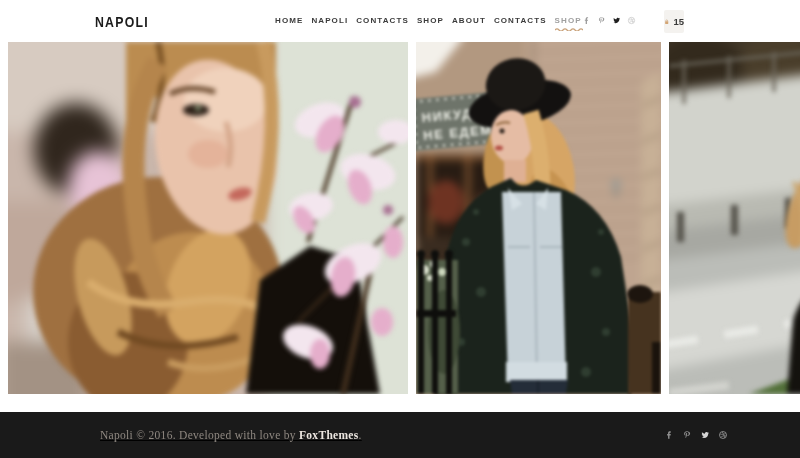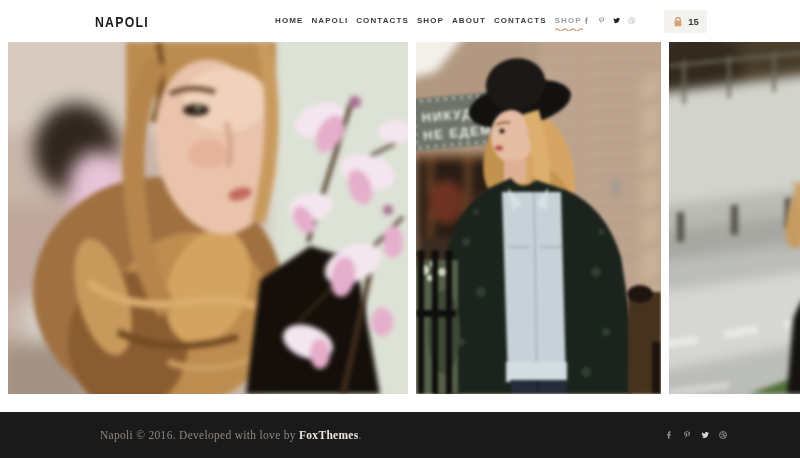--- a/index.html
+++ b/index.html
@@ -17,40 +17,40 @@
   .nav{position:absolute;left:275px;top:16px;display:flex;gap:8px;}
   .nav-item{
     font-size:8px;font-weight:bold;letter-spacing:1.1px;color:#3b3b3b;
     cursor:pointer;position:relative;white-space:nowrap;
   }
   .nav-item.active{color:#a0a0a0;}
   .wavy{position:absolute;left:0;top:11px;}
   .social{position:absolute;left:582px;top:16px;display:flex;gap:6px;align-items:center;}
   .sicon{width:9px;height:9px;display:block;cursor:pointer;}
   .cart{
-    position:absolute;left:664px;top:10px;width:43px;height:23px;background:#f4f2ef;
+    position:absolute;left:664px;top:10px;width:20px;height:23px;background:#f4f2ef;
     border-radius:2px;display:flex;align-items:center;justify-content:center;gap:4px;cursor:pointer;
   }
   .cart-count{font-size:9.5px;font-weight:bold;color:#3a3a3a;}
   
   .gallery{
     position:absolute;top:42px;left:8px;width:792px;height:352px;
     display:flex;gap:8px;overflow:hidden;
   }
   .photo{flex:0 0 auto;height:352px;position:relative;overflow:hidden;cursor:pointer;}
   .photo svg{display:block;width:100%;height:100%;}
   .photo text{font-family:"Liberation Sans",sans-serif;font-weight:bold;}
   .p1{width:400px;} .p2{width:245px;} .p3{width:300px;}
   .bl1{filter:blur(1.5px);} .bl2{filter:blur(2.5px);} .bl4{filter:blur(4.5px);}
   .bl6{filter:blur(6px);} .bl9{filter:blur(9px);}
   
   .footer{
     position:absolute;top:412px;left:0;width:800px;height:46px;background:#1a1a1a;
     display:flex;align-items:center;justify-content:space-between;
-    padding:0 72px 0 100px;box-sizing:border-box;
+    padding:0 72px 0 100px;box-sizing:border-box;text-decoration:underline;
   }
   .footer-text{
     font-family:"Liberation Serif",serif;font-size:11.5px;color:#8f8881;letter-spacing:.3px;
   }
   .footer-text b{color:#ece6e0;cursor:pointer;}
   .footer-social{display:flex;gap:8px;align-items:center;}
   .ficon{width:10px;height:10px;display:block;cursor:pointer;}
 </style>
 </head>
 <body>

